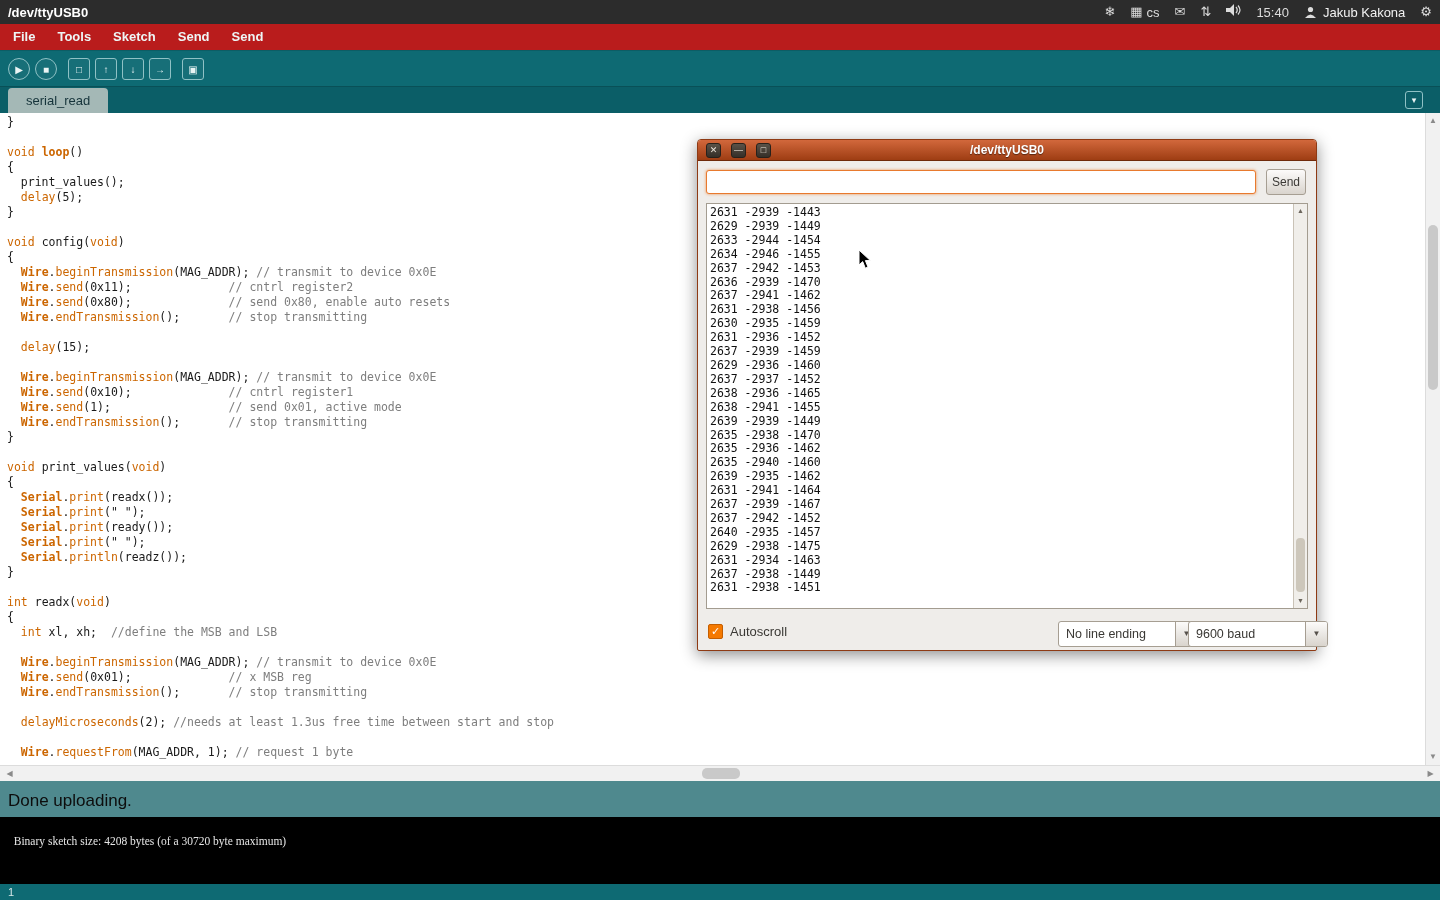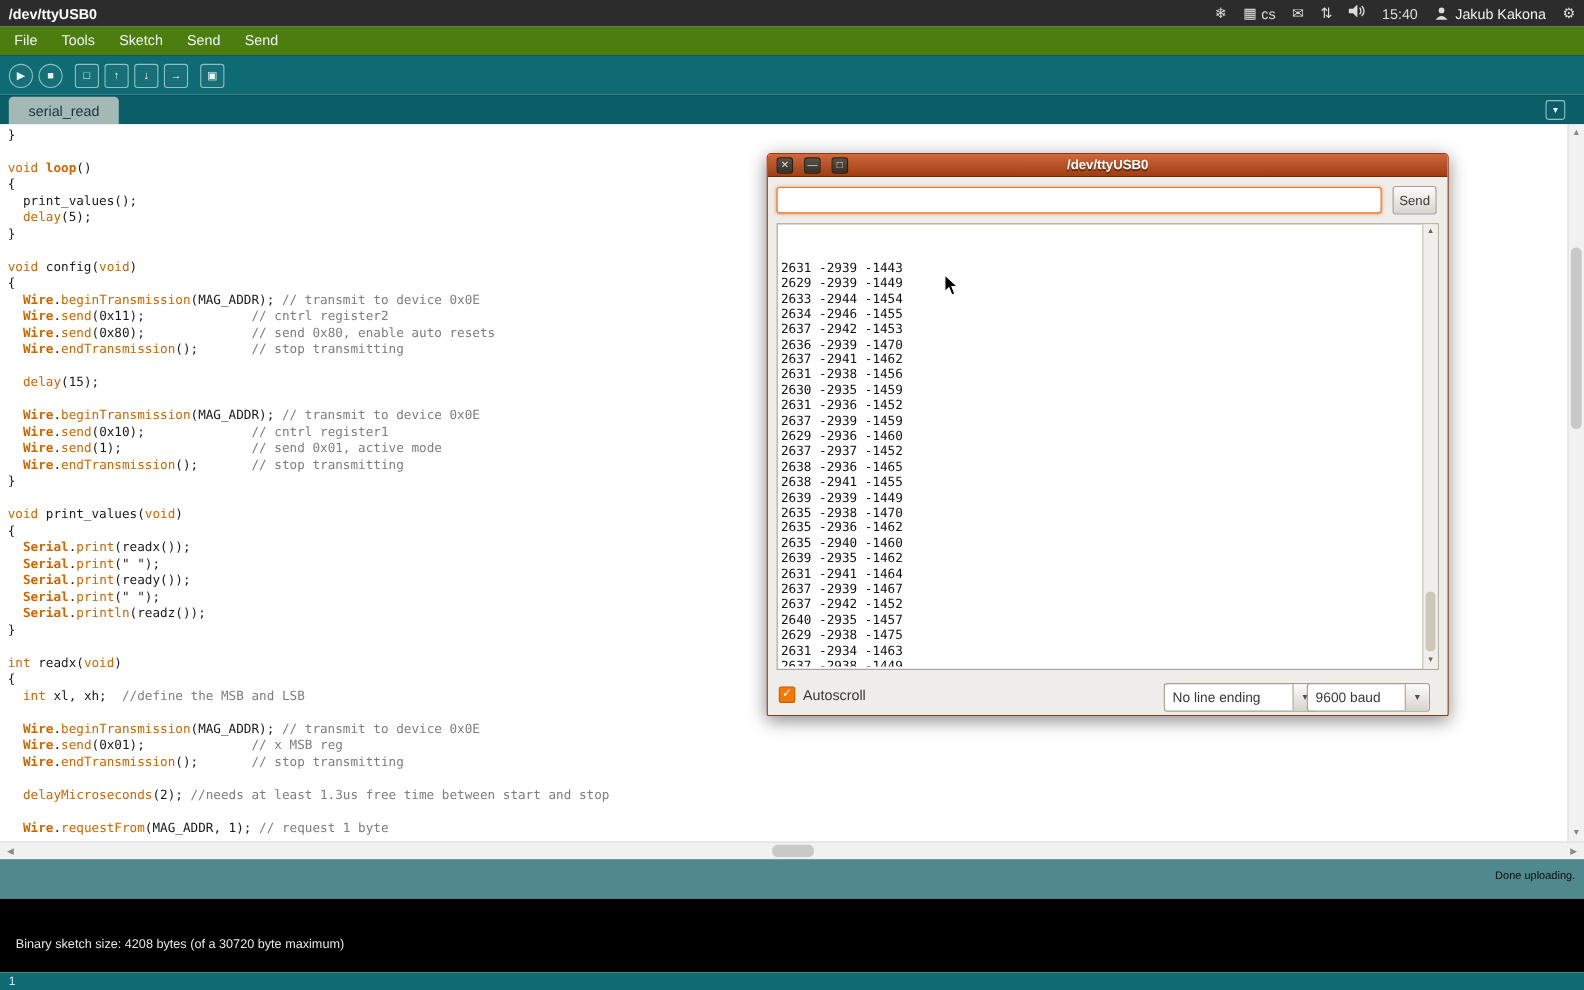--- a/index.html
+++ b/index.html
@@ -15,21 +15,21 @@
     background:#2c2c2c; color:#dcdcdc; display:flex; align-items:center;
     padding:0 8px; z-index:40; }
   .sys-title { font-weight:bold; font-size:13px; color:#ffffff; }
   .sys-tray { margin-left:auto; display:flex; align-items:center; gap:15px; font-size:13px; }
   .tray-icon { font-size:13px; color:#dcdcdc; line-height:24px; }
   .tray-kb { display:flex; align-items:center; gap:4px; }
   .tray-user { display:flex; align-items:center; gap:6px; color:#f2f2f2; }
 
   
   .menubar { position:absolute; top:24px; left:0; width:1440px; height:26px;
-    background:#4d7c0f; display:flex; align-items:flex-start; padding-left:2px; }
+    background:#b91c1c; display:flex; align-items:flex-start; padding-left:2px;font-weight:bold; }
   .menu-item { color:#eef6f6; font-size:13px; padding:0 11px; line-height:26px; cursor:default; }
 
   
   .toolbar { position:absolute; top:50px; left:0; width:1440px; height:36px;
     background:#0e6a73; border-top:1px solid rgba(0,0,0,0.12); }
   .tb-btn { position:absolute; top:7px; width:22px; height:22px;
     border:1px solid #8fc1c5; color:#eaf4f4; display:flex; align-items:center;
     justify-content:center; font-size:10px; background:rgba(255,255,255,0.04); cursor:pointer; }
   .tb-btn.round { border-radius:50%; }
   .tb-btn.square { border-radius:3px; }
@@ -68,24 +68,24 @@
   .hscroll { position:absolute; top:765px; left:0; width:1440px; height:16px;
     background:#f1f1f1; border-top:1px solid #dcdcdc; z-index:5; }
   .hscroll .arr { position:absolute; top:0; width:15px; height:15px; color:#8a8a8a;
     font-size:8px; text-align:center; line-height:15px; cursor:pointer; }
   .hscroll .arr.left { left:2px; } .hscroll .arr.right { right:2px; }
   .hscroll .thumb { position:absolute; left:702px; top:2px; width:38px; height:11px;
     background:#c9c9c9; border-radius:5px; cursor:pointer; }
 
   
   .statusbar { position:absolute; top:781px; left:0; width:1440px; height:36px;
-    background:#4f898e; color:#0d0d0d; font-size:10px; padding:10px 8px;text-align:right; }
+    background:#4f898e; color:#0d0d0d; font-size:17px; padding:10px 8px; }
   .console { position:absolute; top:817px; left:0; width:1440px; height:67px;
-    background:#000000; color:#e6e6e6; font-family:Liberation Sans, sans-serif;
-    font-size:11.5px; padding:24px 8px; white-space:pre; }
+    background:#000000; color:#e6e6e6; font-family:Liberation Serif, serif;
+    font-size:11.5px; padding:6px 8px; white-space:pre; }
   .footerbar { position:absolute; top:884px; left:0; width:1440px; height:16px;
     background:#0e6a73; color:#d7e8e9; font-size:11px; line-height:16px; padding:0 8px; }
 
   
   .sm { position:absolute; left:697px; top:139px; width:620px; height:512px; z-index:10;
     border:1px solid #8e3a14; border-radius:4px 4px 2px 2px; background:#efedea;
     box-shadow:0 4px 16px rgba(0,0,0,0.45); }
   .sm-titlebar { position:absolute; top:0; left:0; right:0; height:21px;
     background:linear-gradient(#d2683c, #9e3d13); border-radius:3px 3px 0 0;
     border-bottom:1px solid #6f2a0a; }
@@ -101,40 +101,40 @@
     font-family:"Liberation Sans", sans-serif; }
   .sm-send { position:absolute; right:10px; top:29px; width:40px; height:26px;
     background:linear-gradient(#fcfbfa, #d9d4cd); border:1px solid #a69e92;
     border-radius:3px; font-size:12px; color:#3c3a36; text-align:center;
     line-height:24px; cursor:pointer; }
 
   .sm-out { position:absolute; left:8px; top:63px; width:602px; height:406px;
     background:#ffffff; border:1px solid #a39c90; }
   .sm-lines { position:absolute; left:3px; top:2px; right:16px; bottom:2px;
     font-family:"DejaVu Sans Mono", monospace; font-size:11.5px; line-height:13.9px;
-    color:#111111; white-space:pre; overflow:hidden;margin-top:31px; }
+    color:#111111; white-space:pre; overflow:hidden; }
   .sm-vscroll { position:absolute; right:0; top:0; width:14px; height:100%;
     background:#f0eeea; border-left:1px solid #c9c2b6; }
   .sm-vscroll .arr { position:absolute; left:0; width:13px; height:12px; color:#6b655c;
     font-size:7px; text-align:center; line-height:12px; cursor:pointer; }
   .sm-vscroll .arr.up { top:1px; } .sm-vscroll .arr.down { bottom:1px; }
   .sm-vscroll .thumb { position:absolute; left:2px; width:9px; bottom:16px; height:54px;
     background:#cdc7bb; border-radius:4px; cursor:pointer; }
 
   .sm-check { position:absolute; left:10px; top:484px; width:15px; height:15px;
     background:#f57900; border:1px solid #c45e00; border-radius:2px; color:#ffffff;
     font-size:11px; line-height:13px; text-align:center; cursor:pointer; }
   .sm-check-label { position:absolute; left:32px; top:484px; font-size:13px; color:#3a3834; }
   .sm-select { position:absolute; top:481px; height:26px; border:1px solid #a69e92;
     border-radius:3px; background:#ffffff; display:flex; overflow:hidden; cursor:pointer; }
   .sm-select .val { flex:1; font-size:12.5px; line-height:24px; padding-left:7px; color:#3a3834; }
   .sm-select .btn { width:22px; background:linear-gradient(#fcfbfa, #d9d4cd);
     border-left:1px solid #a69e92; font-size:8px; color:#55504a; text-align:center; line-height:24px; }
   .sel-lineending { left:340px; width:140px;margin-left:20px; }
-  .sel-baud { left:490px; width:112px; }
+  .sel-baud { left:490px; width:140px; }
 
   .cursor { position:absolute; left:858px; top:249px; z-index:50; }
 </style>
 </head>
 <body>
 
 <div class="sysbar">
   <span class="sys-title">/dev/ttyUSB0</span>
   <div class="sys-tray">
     <span class="tray-icon">❄</span>

